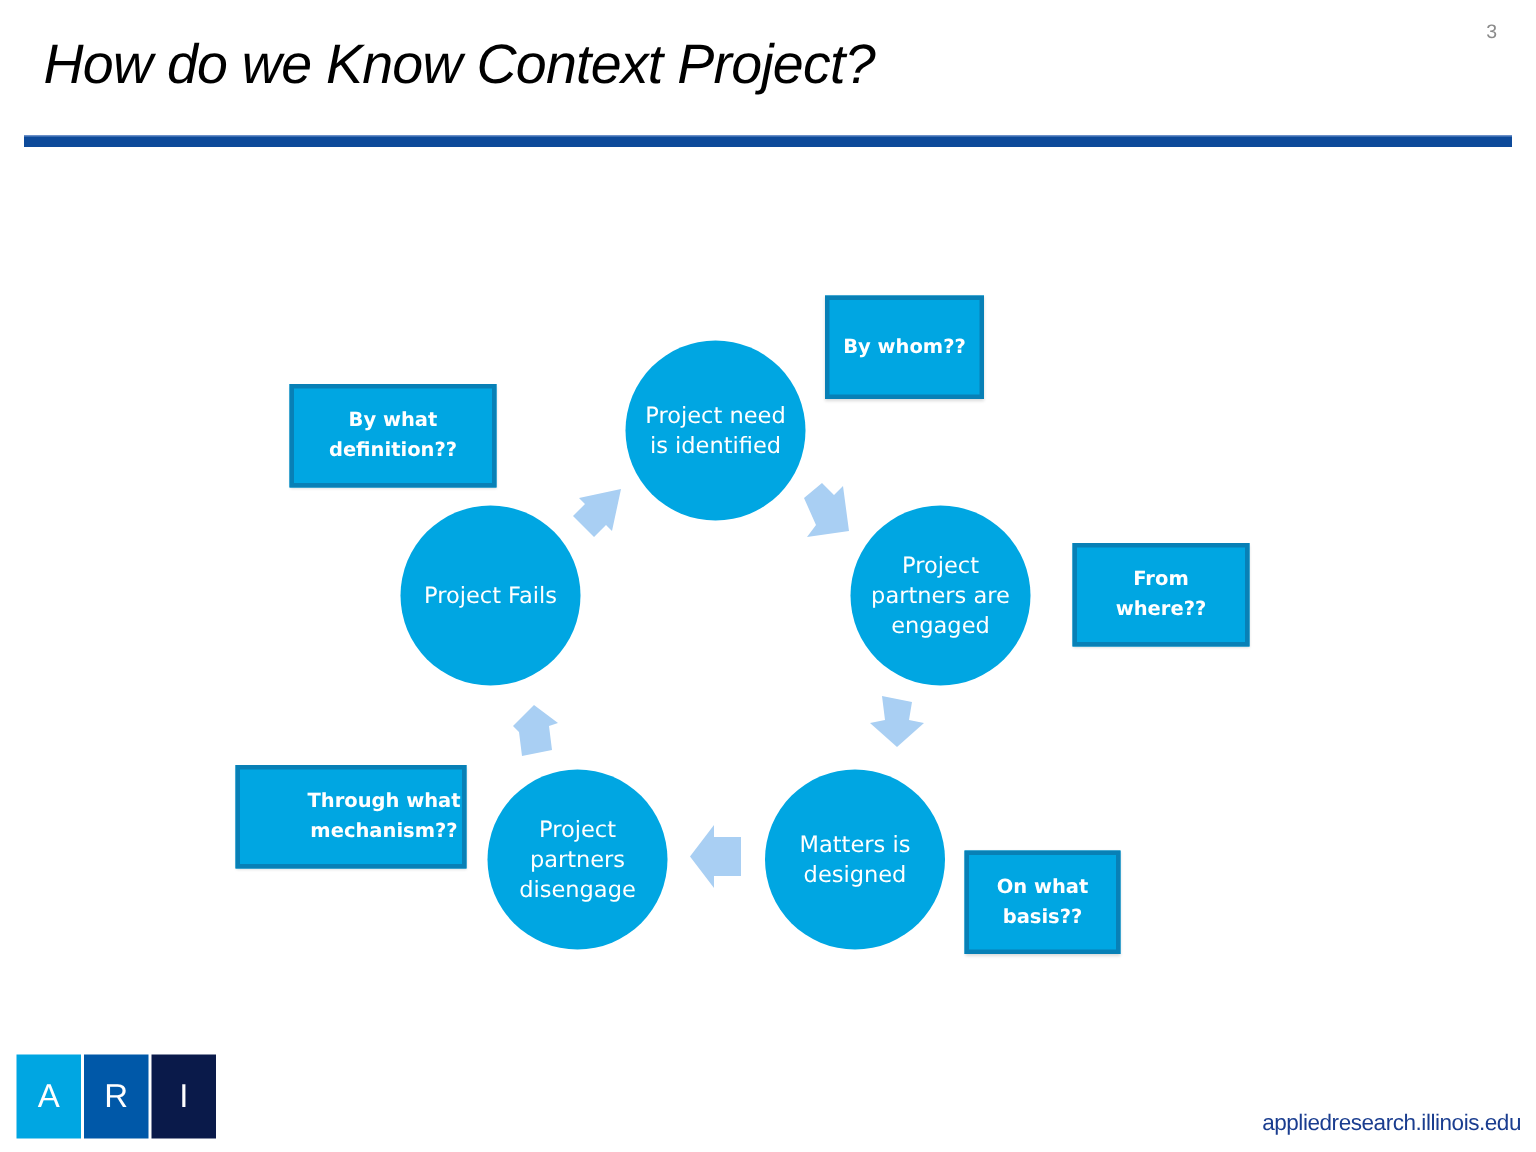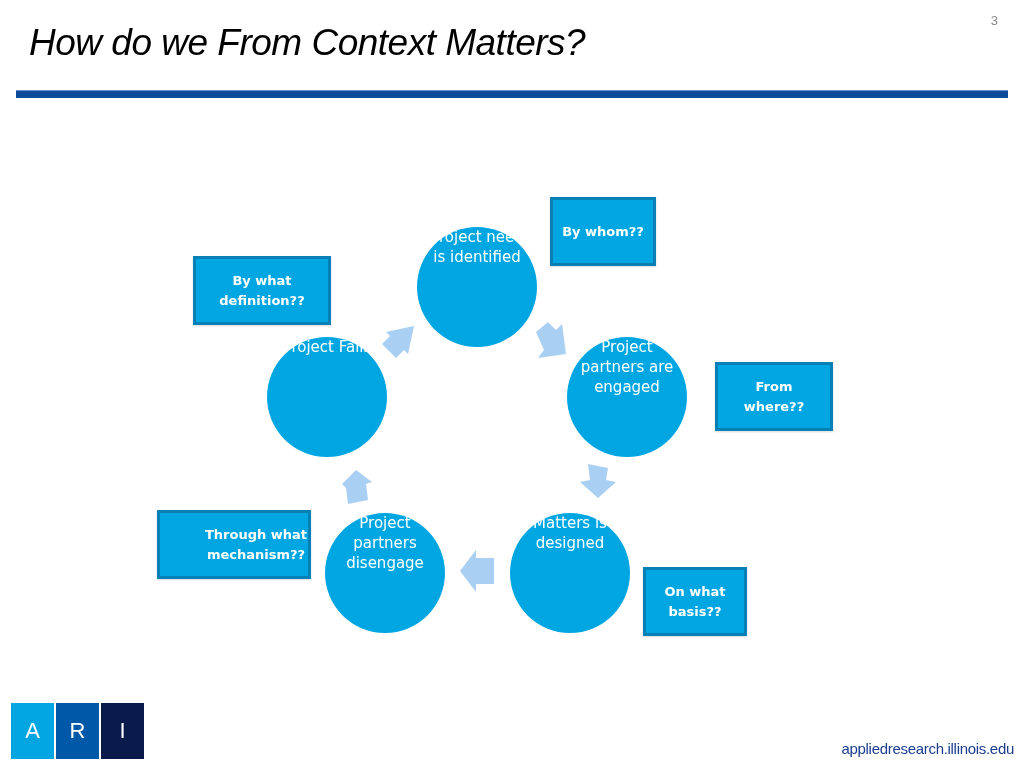--- a/index.html
+++ b/index.html
@@ -17,21 +17,21 @@
       font-family: "Liberation Sans", sans-serif; font-style: italic;
       font-size: 37px; color: #000; letter-spacing: -0.5px; white-space: nowrap;
     }
     .title-rule {
       position: absolute; left: 16px; top: 90px; width: 992px; height: 7px;
       background: #0d4a9a; border-top: 1px solid #6a8fc8;
     }
     .node {
       position: absolute; width: 120px; height: 120px; border-radius: 50%;
       background: #00a6e2; color: #ffffff;
-      display: flex; justify-content: center;
+      display: flex; align-items: center; justify-content: center;
       text-align: center; font-size: 15px; line-height: 20px;
       font-family: "DejaVu Sans", sans-serif;
     }
     .node span { display: block; max-width: 96px; }
     .qbox {
       position: absolute; background: #00a6e2;
       border: 3px solid #0880b6; box-sizing: border-box;
       color: #fff; font-weight: bold; font-size: 13px; line-height: 20px;
       display: flex; align-items: center; justify-content: center; text-align: center;
       font-family: "DejaVu Sans", sans-serif;
@@ -49,21 +49,21 @@
     .url {
       position: absolute; right: 10px; top: 740px;
       font-family: "Liberation Sans", sans-serif; font-size: 15px; color: #1a3d8f;
       letter-spacing: -0.3px;
     }
   </style>
 </head>
 <body>
 
 <div class="slide-number">3</div>
-<div class="title">How do we From Context Matters?</div>
+<div class="title">How do we Know Context Project?</div>
 <div class="title-rule"></div>
 
 <div class="node" style="left:417px; top:227px;">
   <span>Project need is identified</span>
 </div>
 <div class="node" style="left:567px; top:337px;">
   <span>Project partners are engaged</span>
 </div>
 <div class="node" style="left:510px; top:513px;">
   <span>Matters is designed</span>

